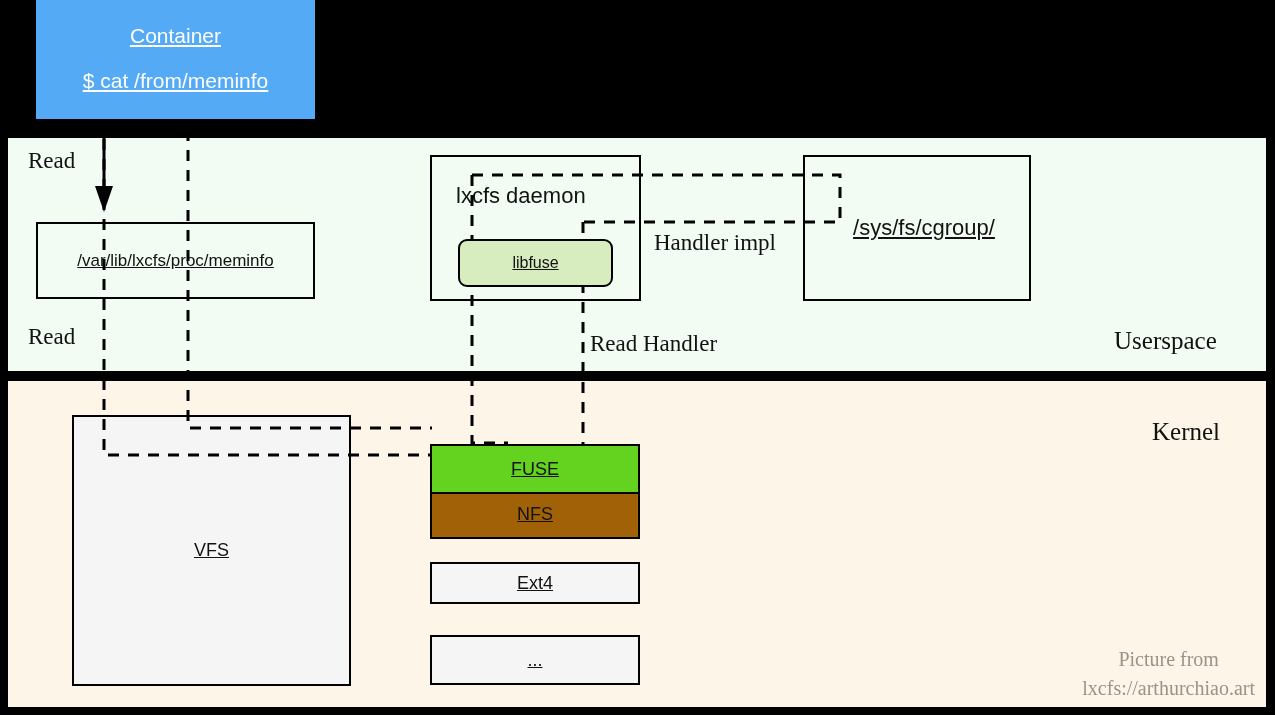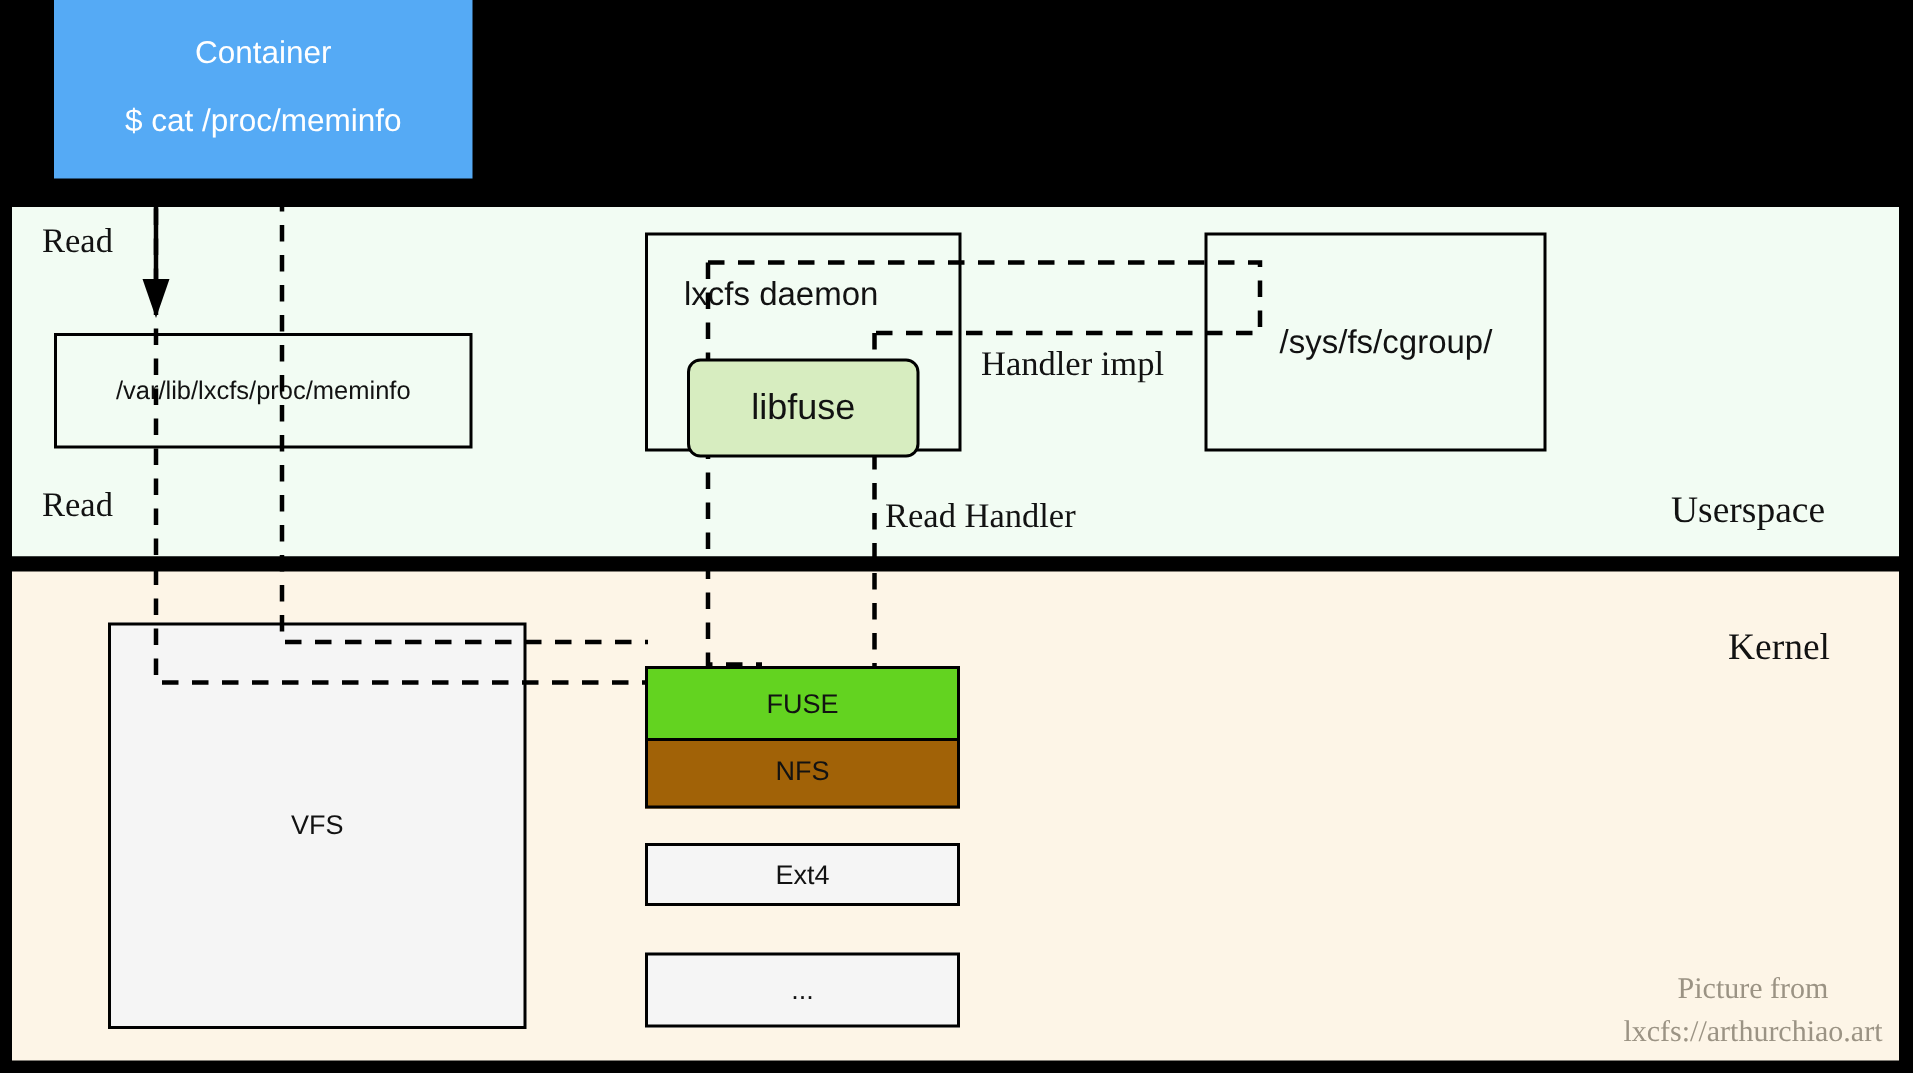--- a/index.html
+++ b/index.html
@@ -59,20 +59,21 @@
     position: absolute;
     box-sizing: border-box;
     border: 2px solid #000000;
     display: flex;
     align-items: center;
     justify-content: center;
     text-align: center;
     font-family: "Liberation Sans", sans-serif;
     color: #121212;
     z-index: 4;
+    text-decoration: underline;
   }
 
   #container-box {
     left: 36px;
     top: 0px;
     width: 279px;
     height: 119px;
     background: #55aaf5;
     border: none;
     flex-direction: column;
@@ -106,25 +107,25 @@
     left: 24px;
     top: 26px;
     font-size: 22px;
     white-space: nowrap;
   }
 
   #libfuse-box {
     left: 458px;
     top: 239px;
     width: 155px;
-    height: 66px;
+    height: 48px;
     background: #d7edc0;
     border: 2px solid #000000;
     border-radius: 9px;
-    font-size: 24px;
+    font-size: 16px;
     z-index: 6;
   }
 
   #cgroup-box {
     left: 803px;
     top: 155px;
     width: 228px;
     height: 146px;
     background: #f2fcf3;
     font-size: 22px;
@@ -248,21 +249,21 @@
       <path d="M 583,222 L 583,452"></path>
     </g>
 
     <g stroke="#000" stroke-width="3" fill="none" stroke-dasharray="11,9">
       <path d="M 472,175 L 840,175 L 840,222 L 583,222"></path>
     </g>
   </svg>
 
   <div class="box" id="container-box">
     <div id="container-title">Container</div>
-    <div id="container-cmd">$ cat /proc/meminfo</div>
+    <div id="container-cmd">$ cat /from/meminfo</div>
   </div>
 
   <div class="box" id="meminfo-box">/var/lib/lxcfs/proc/meminfo</div>
 
   <div class="box" id="lxcfs-box">
     <span id="lxcfs-label">lxcfs daemon</span>
   </div>
 
   <div class="box" id="libfuse-box">libfuse</div>
 

